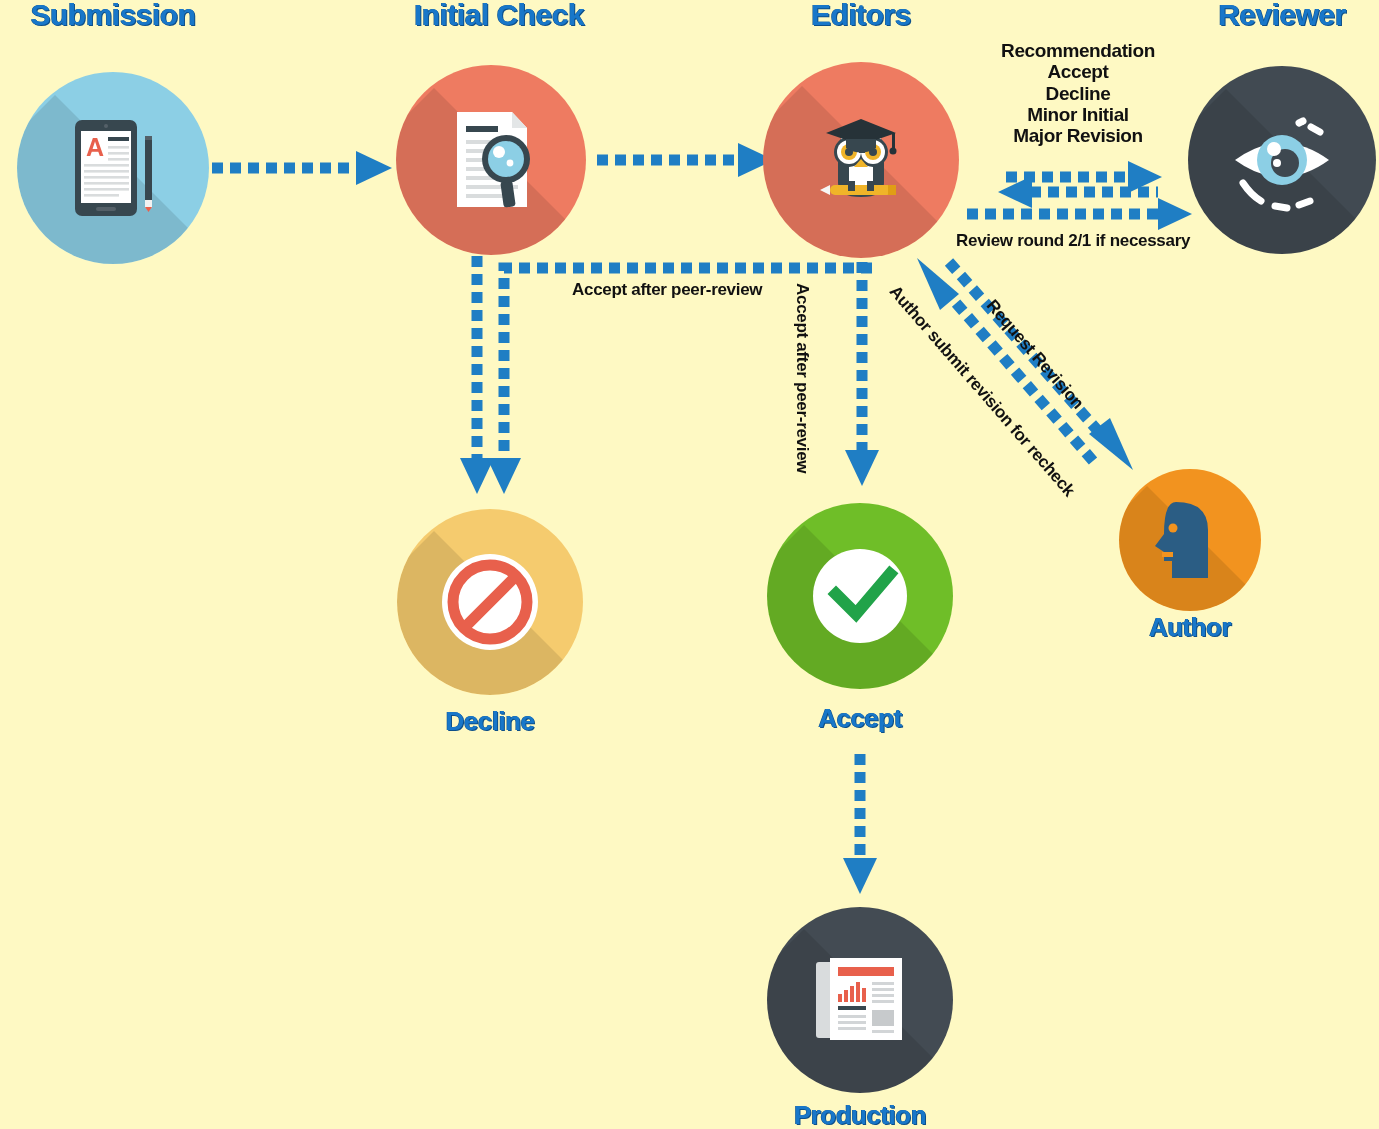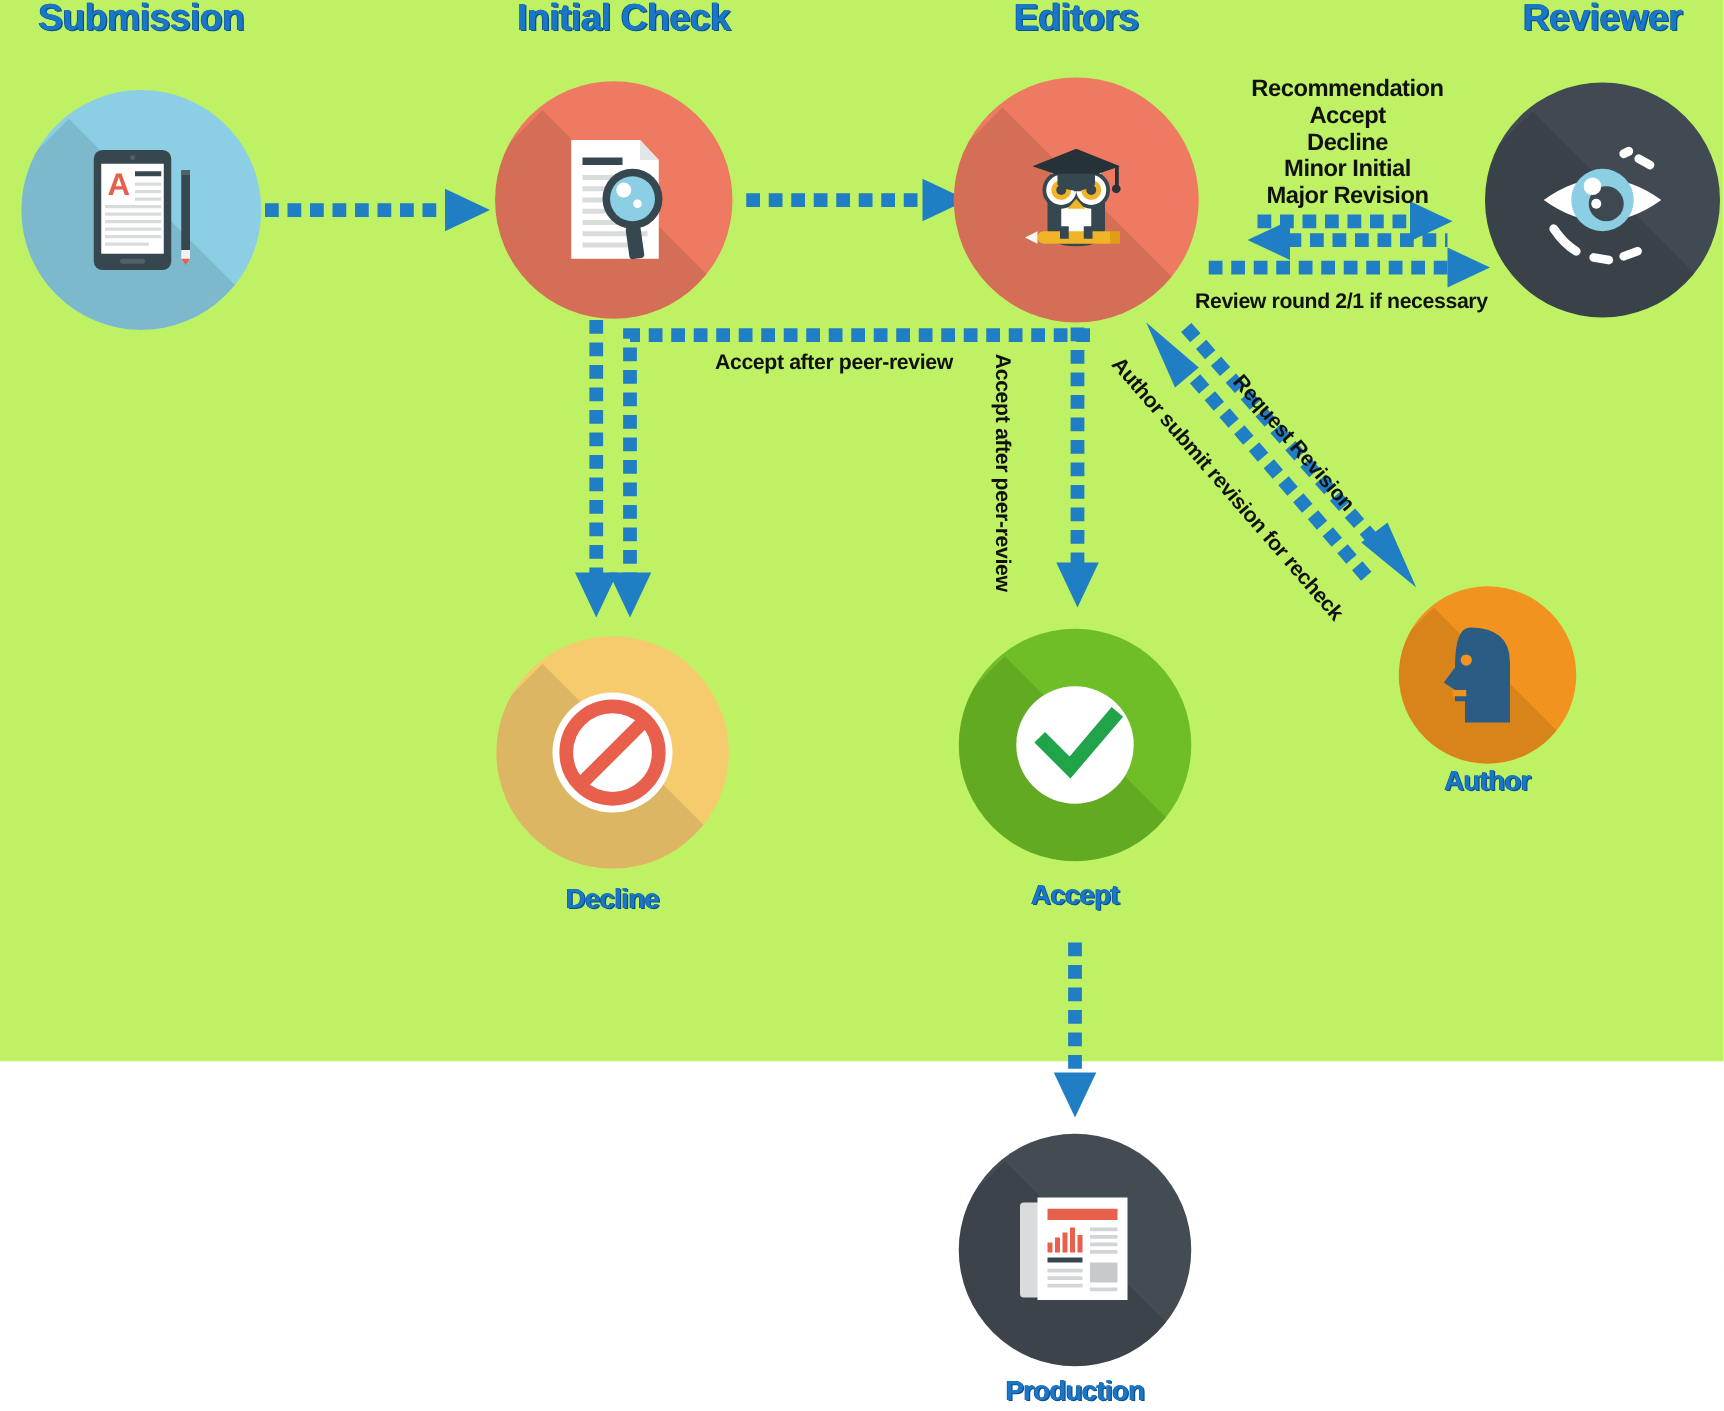--- a/index.html
+++ b/index.html
@@ -6,38 +6,38 @@
   html, body {
     width: 1379px;
     height: 1129px;
     background: #ffffff;
     font-family: "Liberation Sans", sans-serif;
     overflow: hidden;
   }
   #stage {
     position: relative;
     width: 1379px;
-    height: 849px;
-    background: #bef264;
+    height: 1129px;
+    background: #fef9c3;
   }
 
   
   .node-label {
     position: absolute;
     color: #1877c9;
     font-family: "Liberation Sans", sans-serif;
     font-weight: bold;
     font-size: 30px;
     letter-spacing: -0.5px;
     white-space: nowrap;
     text-align: center;
     transform: translateX(-50%);
     text-shadow: 1px 1px 0 #0d4f89, -0.5px 0 0 #0d4f89;
   }
-  .node-label.small { font-size: 22px; }
+  .node-label.small { font-size: 26px; }
 
   
   .node {
     position: absolute;
     border-radius: 50%;
     overflow: hidden;
     transform: translate(-50%, -50%);
   }
   .node .shade {
     position: absolute;
@@ -277,21 +277,21 @@
           <path d="M80,26 l4,-2"></path>
           <path d="M92,30 l9,5"></path>
           <path d="M24,86 q8,12 18,18"></path>
           <path d="M56,109 l12,2"></path>
           <path d="M80,108 l11,-4"></path>
         </g>
       </svg>
     </div>
   </div>
 
-  <div class="rec-block" style="left:1078px; top:61px;">
+  <div class="rec-block" style="left:1078px; top:40px;">
     <div>Recommendation</div>
     <div>Accept</div>
     <div>Decline</div>
     <div>Minor Initial</div>
     <div>Major Revision</div>
   </div>
 
   <div class="edge-label" style="left:956px; top:231px;">Review round 2/1 if necessary</div>
 
   <div class="edge-label" style="left:572px; top:280px;">Accept after peer-review</div>

